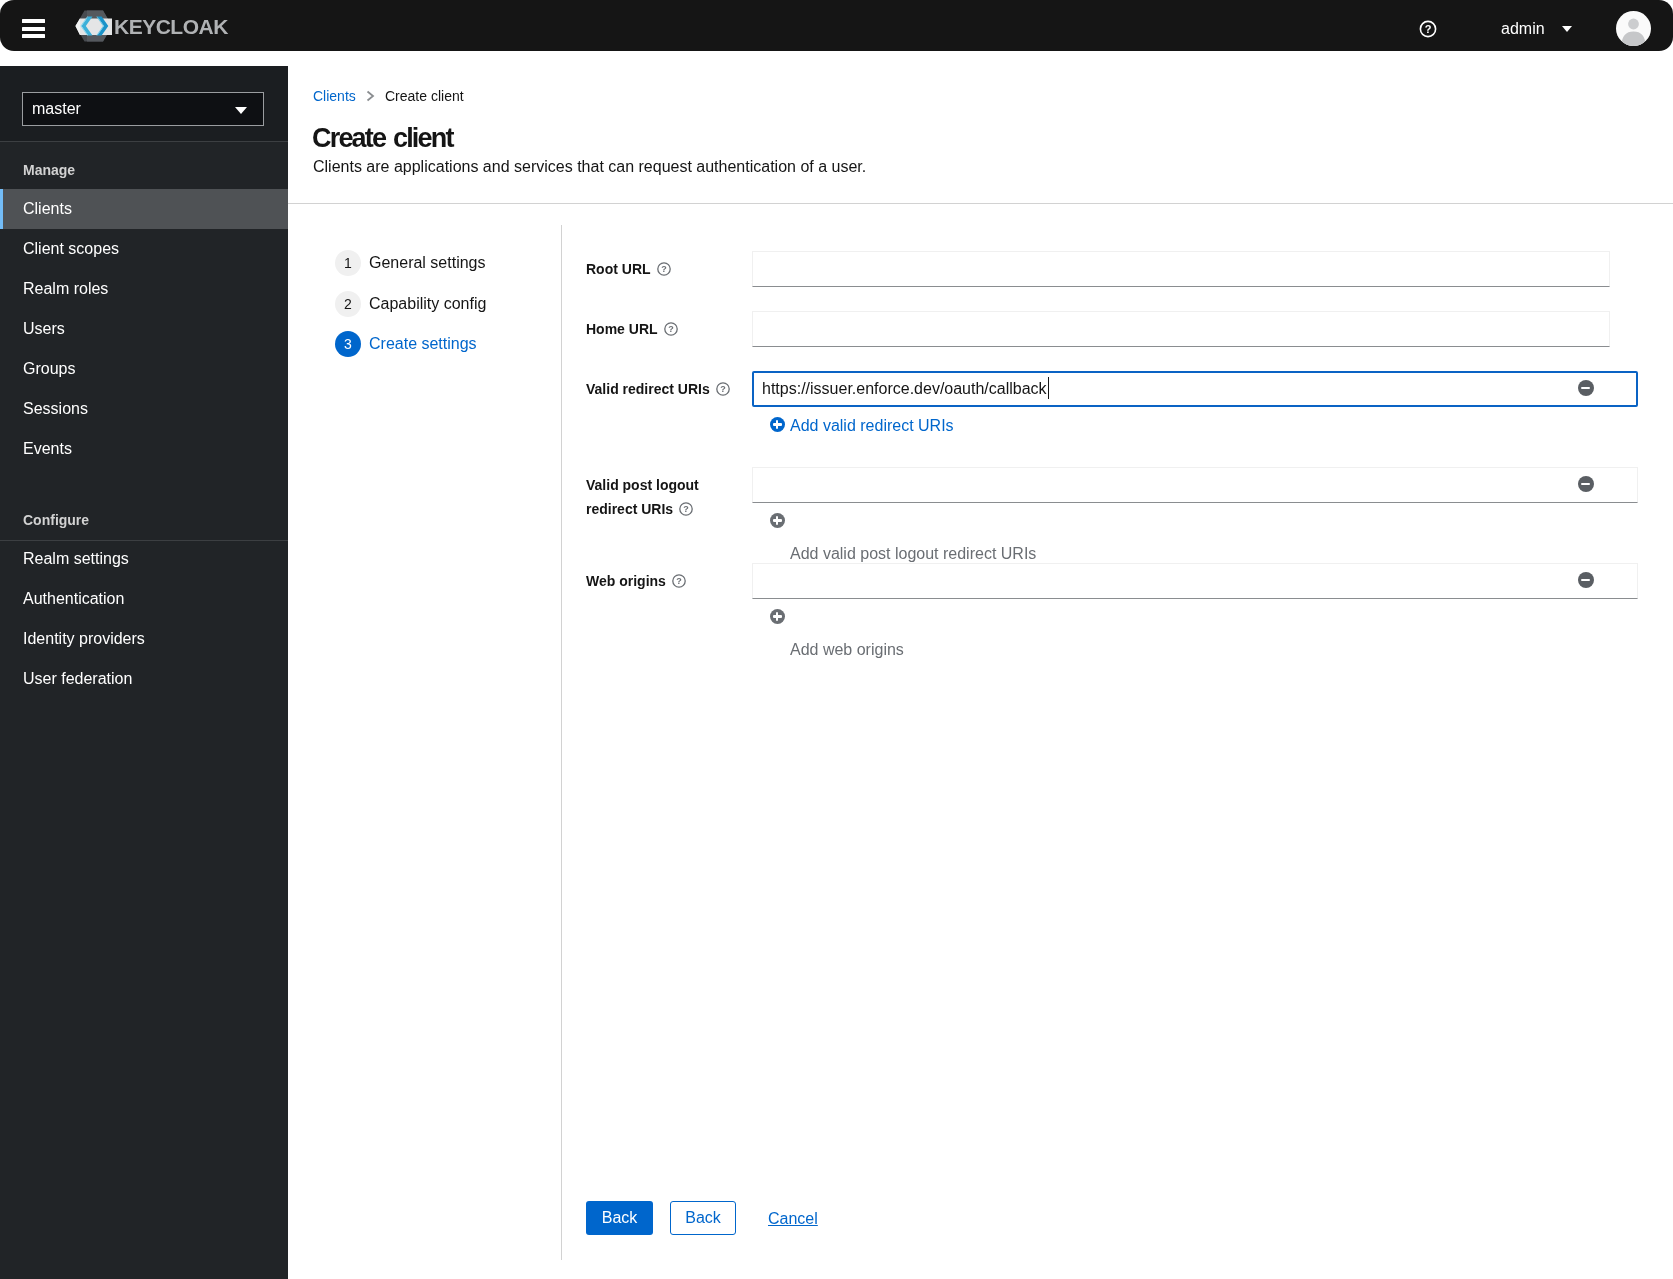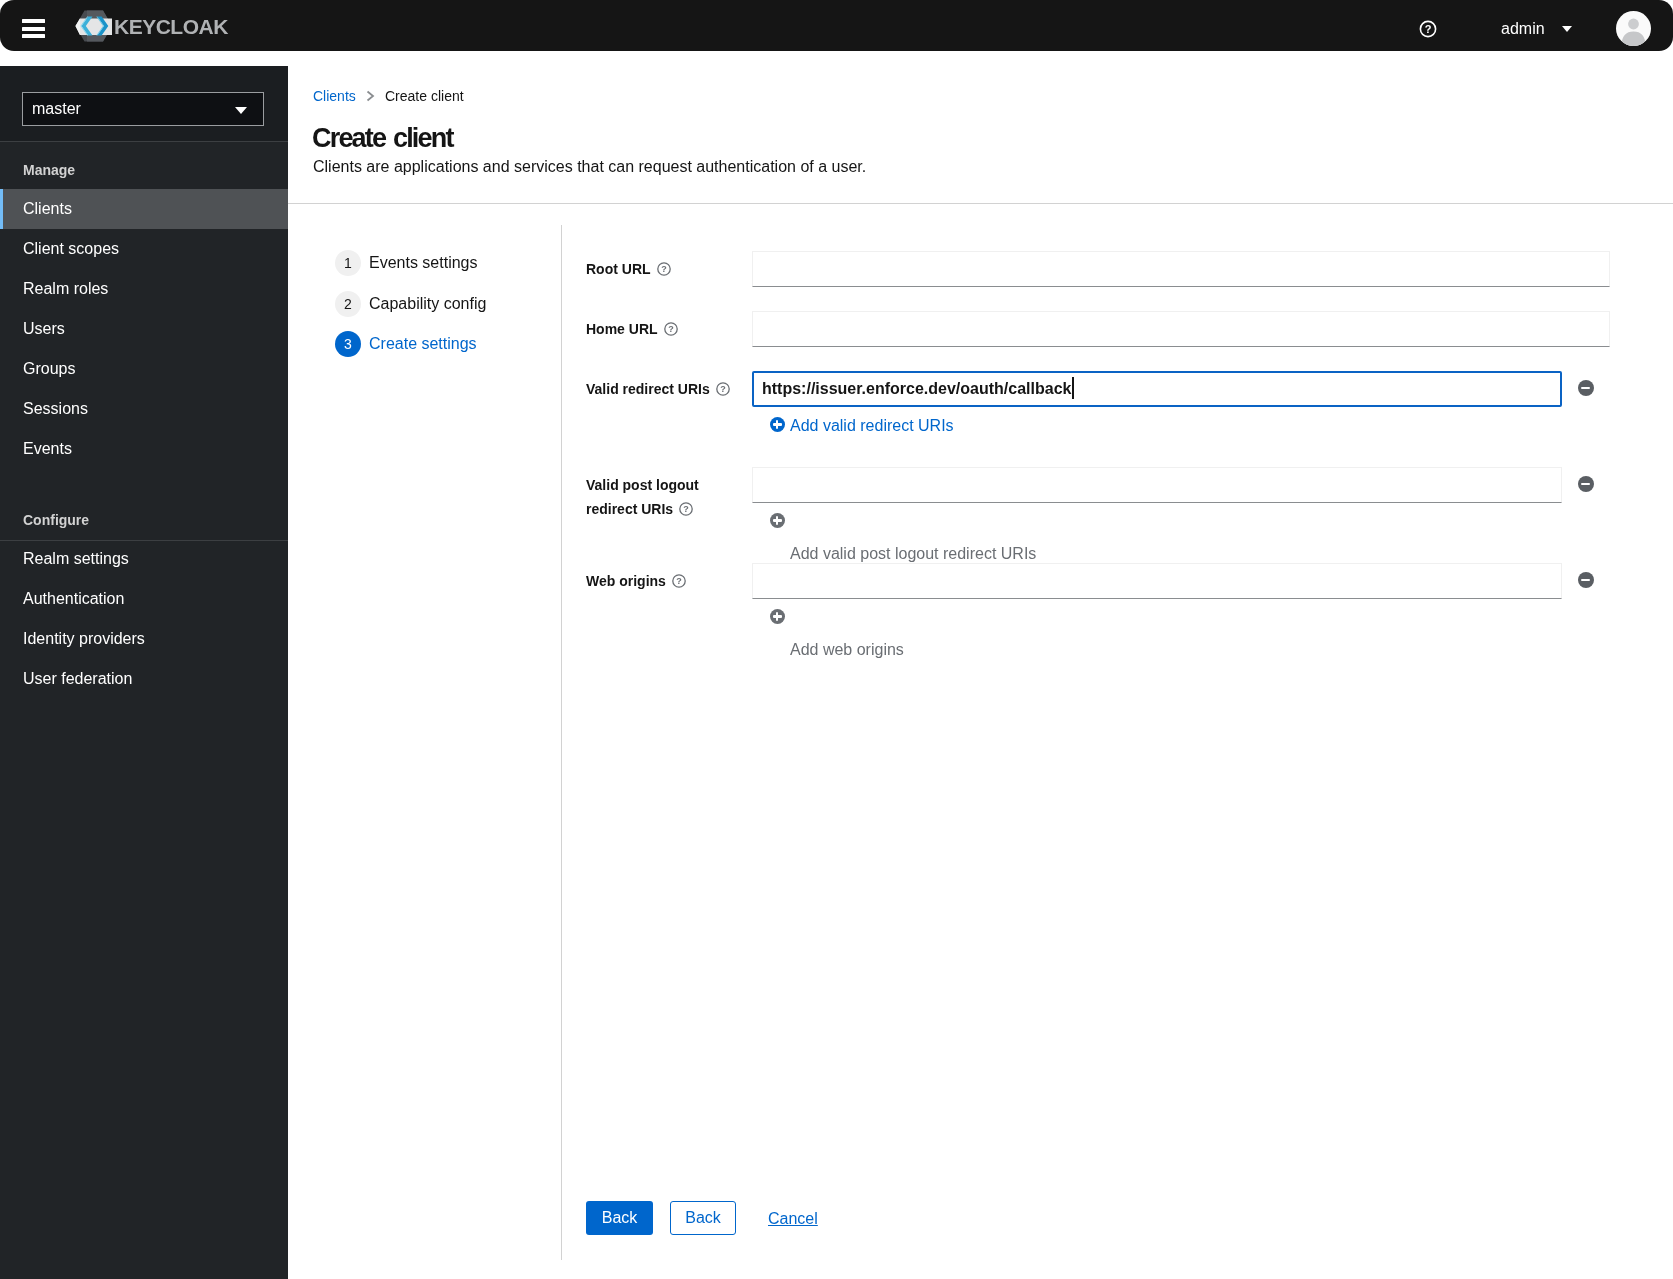--- a/index.html
+++ b/index.html
@@ -44,21 +44,21 @@
 .step-circle.active { background:#0066cc; color:#fff; }
 .step-label { position:absolute; left:81px; font-size:16px; color:#151515; line-height:20px; }
 .step-label.active { color:#0066cc; }
 #wiz-divider { position:absolute; left:273px; top:159px; width:1px; height:1035px; background:#d2d2d2; }
 
 
 .flabel { position:absolute; left:298px; font-size:14px; font-weight:700; color:#151515; line-height:24px; }
 .flabel .qi { display:inline-block; vertical-align:-2px; margin-left:6px; }
 .finput { position:absolute; left:464px; height:36px; background:#fff; border:1px solid #f0f0f0; border-bottom-color:#8a8d90; }
 .finput.w1 { width:858px; }
-.finput.w2 { width:810px;font-weight:bold; }
+.finput.w2 { width:886px; }
 .finput.focused { border:2px solid #0a63c4; border-radius:2px; font-size:16px; color:#151515; line-height:32px; padding-left:8px; }
 .cursor-bar { display:inline-block; width:1.5px; height:22px; background:#151515; vertical-align:-5px; margin-left:1px; }
 .minus-btn { position:absolute; left:1289.5px; width:16px; height:16px; border-radius:50%; background:#5a5e63; }
 .minus-btn:after { content:""; position:absolute; left:3.5px; top:7px; width:9px; height:2.2px; border-radius:1px; background:#fff; }
 .plus-icon { position:absolute; width:15px; height:15px; border-radius:50%; background:#6a6e73; }
 .plus-icon:before { content:""; position:absolute; left:3px; top:6.4px; width:9px; height:2.2px; border-radius:1px; background:#fff; }
 .plus-icon:after { content:""; position:absolute; left:6.4px; top:3px; width:2.2px; height:9px; border-radius:1px; background:#fff; }
 .plus-icon.blue { background:#0066cc; }
 .add-link { position:absolute; font-size:16px; line-height:19px; }
 .add-link.blue { color:#0066cc; }
@@ -132,21 +132,21 @@
   <div class="crumb-link">Clients</div>
   <svg class="crumb-chev" width="10" height="12" viewBox="0 0 10 12">
       <path d="M2.5,1.5 L8,6 L2.5,10.5" fill="none" stroke="#8a8d90" stroke-width="1.8"></path>
     </svg>
   <div class="crumb-cur">Create client</div>
   <div id="page-title">Create client</div>
   <div id="page-sub">Clients are applications and services that can request authentication of a user.</div>
   <div id="page-divider"></div>
 
   <div class="step-circle" style="top:184px">1</div>
-  <div class="step-label" style="top:187px">Events settings</div>
+  <div class="step-label" style="top:187px">General settings</div>
   <div class="step-circle" style="top:224.5px">2</div>
   <div class="step-label" style="top:227.5px">Capability config</div>
   <div class="step-circle active" style="top:265px">3</div>
   <div class="step-label active" style="top:268px">Create settings</div>
   <div id="wiz-divider"></div>
 
   <div class="flabel" style="top:191px">Root URL<svg class="qi" width="14" height="14" viewBox="0 0 14 14">
         <circle cx="7" cy="7" r="6.2" fill="none" stroke="#6a6e73" stroke-width="1.3"></circle>
         <text x="7" y="10.2" text-anchor="middle" font-family="Liberation Sans, sans-serif" font-size="9" font-weight="700" fill="#6a6e73">?</text>
       </svg></div>

